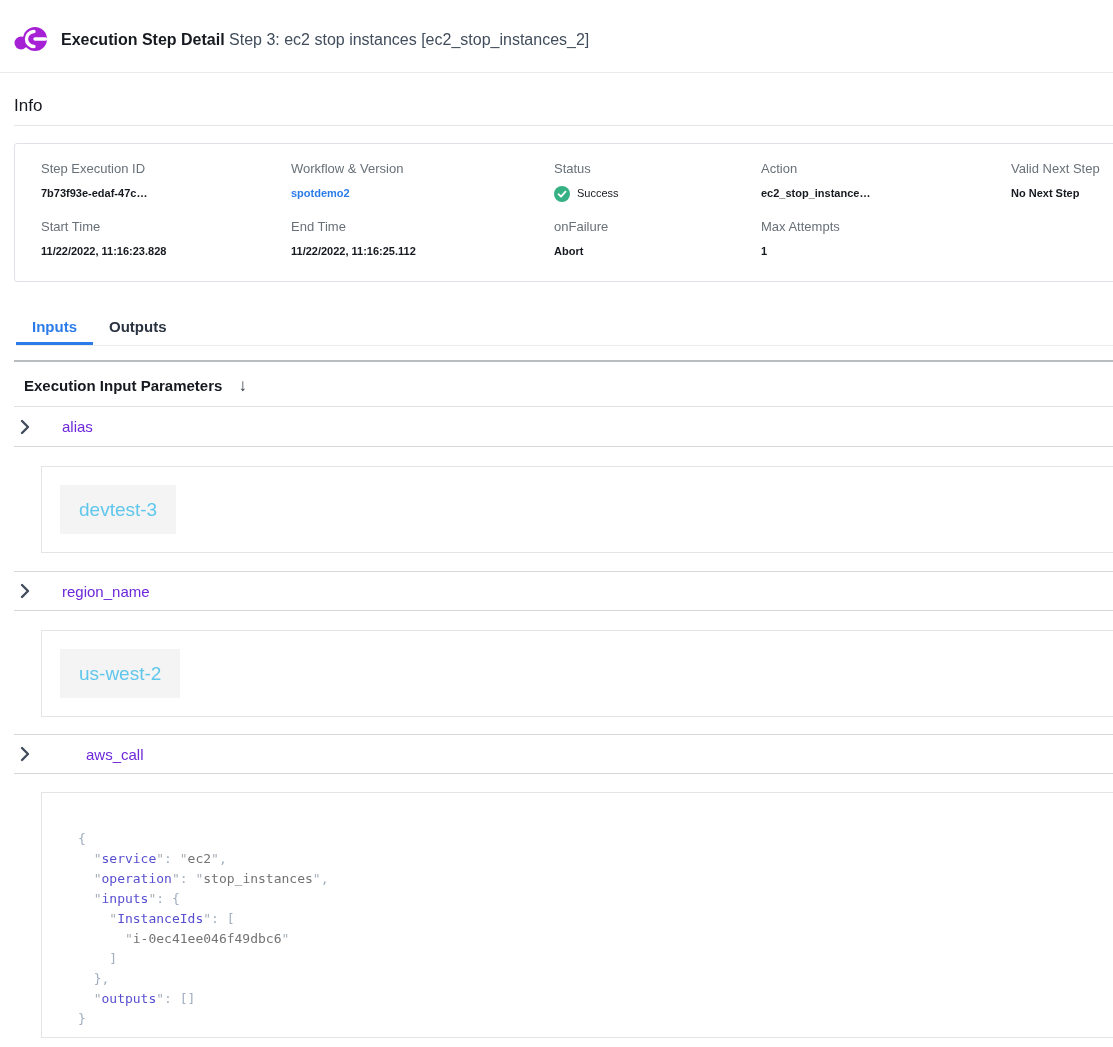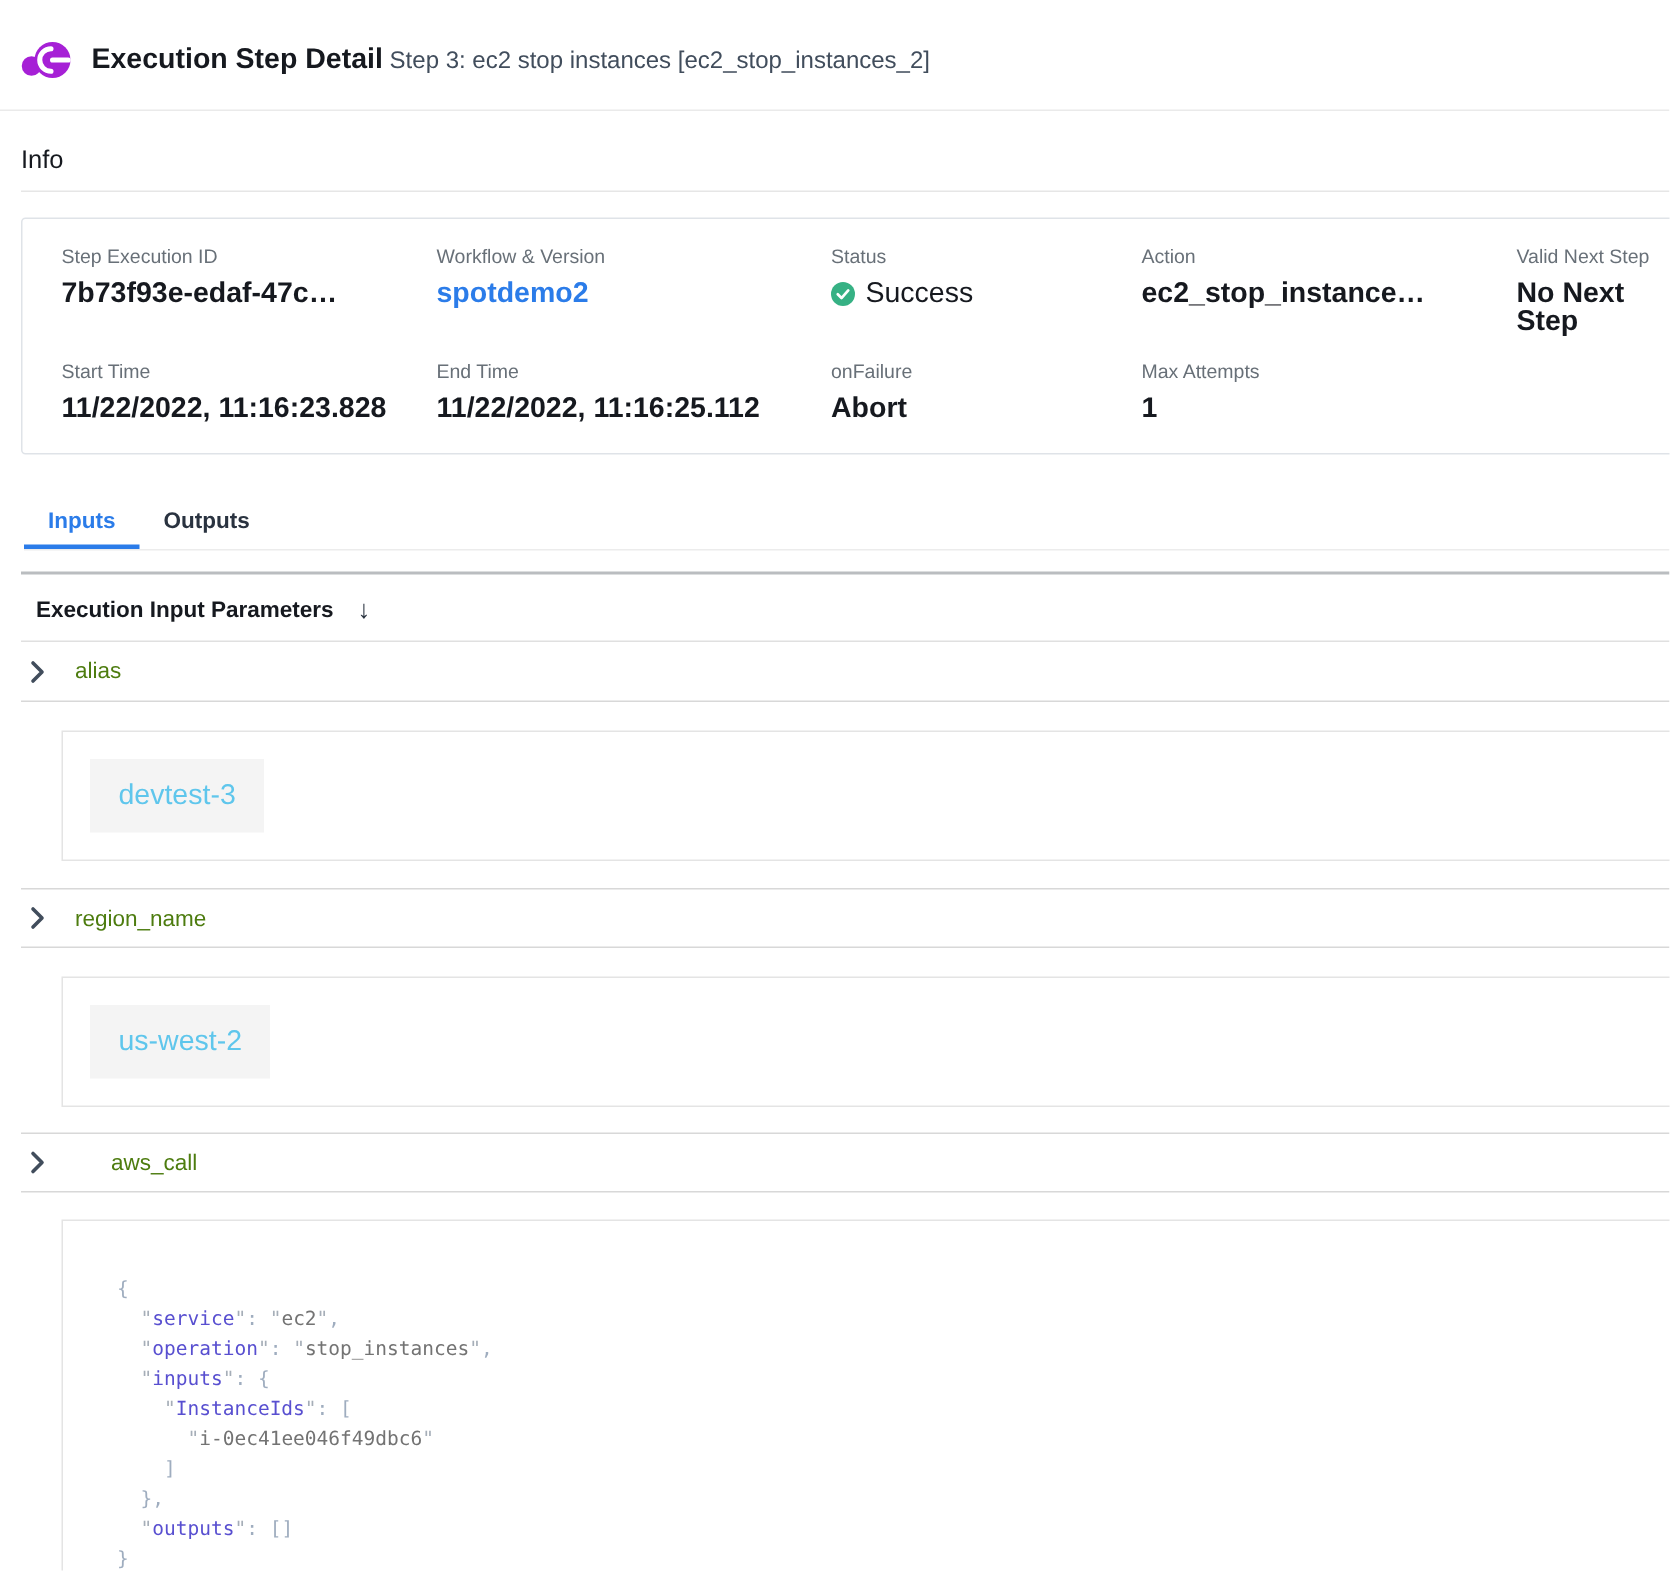--- a/index.html
+++ b/index.html
@@ -12,38 +12,38 @@
   .page { padding-top:9px; }
 
   
   .breadcrumb { margin:8px 0 0 14px; font-size:14px; line-height:17px; }
   .breadcrumb a { color:#2b7ce9; text-decoration:none; }
   .breadcrumb .sep { color:#49535e; margin:0 6px; }
 
   
   .page-header { border-bottom:1px solid #eaeaea; padding-bottom:15px; }
   .title-row { display:flex; align-items:center; gap:13px; margin:14px 14px 0; }
-  .title-row h1 { font-size:19px; line-height:34px; font-weight:bold; color:#16191f; display:inline; }
+  .title-row h1 { font-size:16px; line-height:34px; font-weight:bold; color:#16191f; display:inline; }
   .subtitle { font-size:16px; line-height:34px; font-weight:normal; color:#414d5c; }
   .logo { width:34px; height:28px; flex:0 0 auto; }
 
   
   .info-head { margin-left:14px; padding:24px 0 10px; border-bottom:1px solid #e6e6e6; }
   .info-head span { font-size:17px; line-height:17px; font-weight:normal; color:#16191f; }
 
   .card {
     margin:17px -6px 0 14px;
     border:1px solid #dfe3e8; border-radius:3px;
     padding:17px 0 20px 26px;
     display:grid;
     grid-template-columns:250px 263px 207px 250px 1fr;
     row-gap:16px;
   }
   .field .lbl { font-size:13px; line-height:16px; color:#687078; }
-  .field .val { margin-top:7px; font-size:19px; line-height:19px; font-weight:bold; color:#16191f; }
+  .field .val { margin-top:7px; font-size:11px; line-height:19px; font-weight:bold; color:#16191f; }
   .field .val.regular { font-weight:normal; }
   .field .val a { color:#2b7ce9; text-decoration:none; }
   .status-val { display:flex; align-items:center; gap:7px; }
   .check-icon { width:16px; height:16px; flex:0 0 auto; }
 
   
   .tabs { margin:36px 0 0 16px; border-bottom:1px solid #ececec; display:flex; }
   .tab { font-size:15px; line-height:17px; font-weight:bold; color:#2a3340;
          padding:0 16px 7px; cursor:pointer; border-bottom:3px solid transparent; }
   .tab.active { color:#2b7ce9; border-bottom-color:#2b7ce9; }
@@ -52,21 +52,21 @@
   
   .params-head { margin-left:14px; padding:15px 12px 12px 10px; border-bottom:1px solid #e0e0e0;
                  display:flex; align-items:center; gap:16px; }
   .params-head .t { font-size:15px; line-height:17px; font-weight:bold; color:#16191f; }
   .dl-icon { font-size:17px; font-weight:bold; color:#2a3340; line-height:17px; cursor:pointer; }
 
   .param-row { margin-left:14px; height:40px; border-bottom:1px solid #d8d8d8;
                display:flex; align-items:center; padding-left:6px; cursor:pointer; }
   .param-row.bordered-top { border-top:1px solid #d8d8d8; }
   .param-row .chev { width:10px; height:16px; flex:0 0 auto; }
-  .param-row .name { margin-left:20px; font-size:15px; color:#4d7c0f; }
+  .param-row .name { margin-left:32px; font-size:15px; color:#6d28d9; }
   .mt18 { margin-top:18px; }
   .mt17 { margin-top:17px;gap:24px; }
 
   .panel { margin:19px -6px 0 41px; border:1px solid #e4e4e4; padding:18px; }
   .chip { display:inline-block; background:#f4f4f4; padding:15px 19px;
           font-size:19px; line-height:19px; color:#5fc6ec; }
 
   .code-panel { margin:18px -6px 0 41px; border:1px solid #e4e4e4;
                 padding:36px 18px 8px 36px; min-height:245px; }
   pre.code { font-family:"DejaVu Sans Mono","Liberation Mono",monospace;

